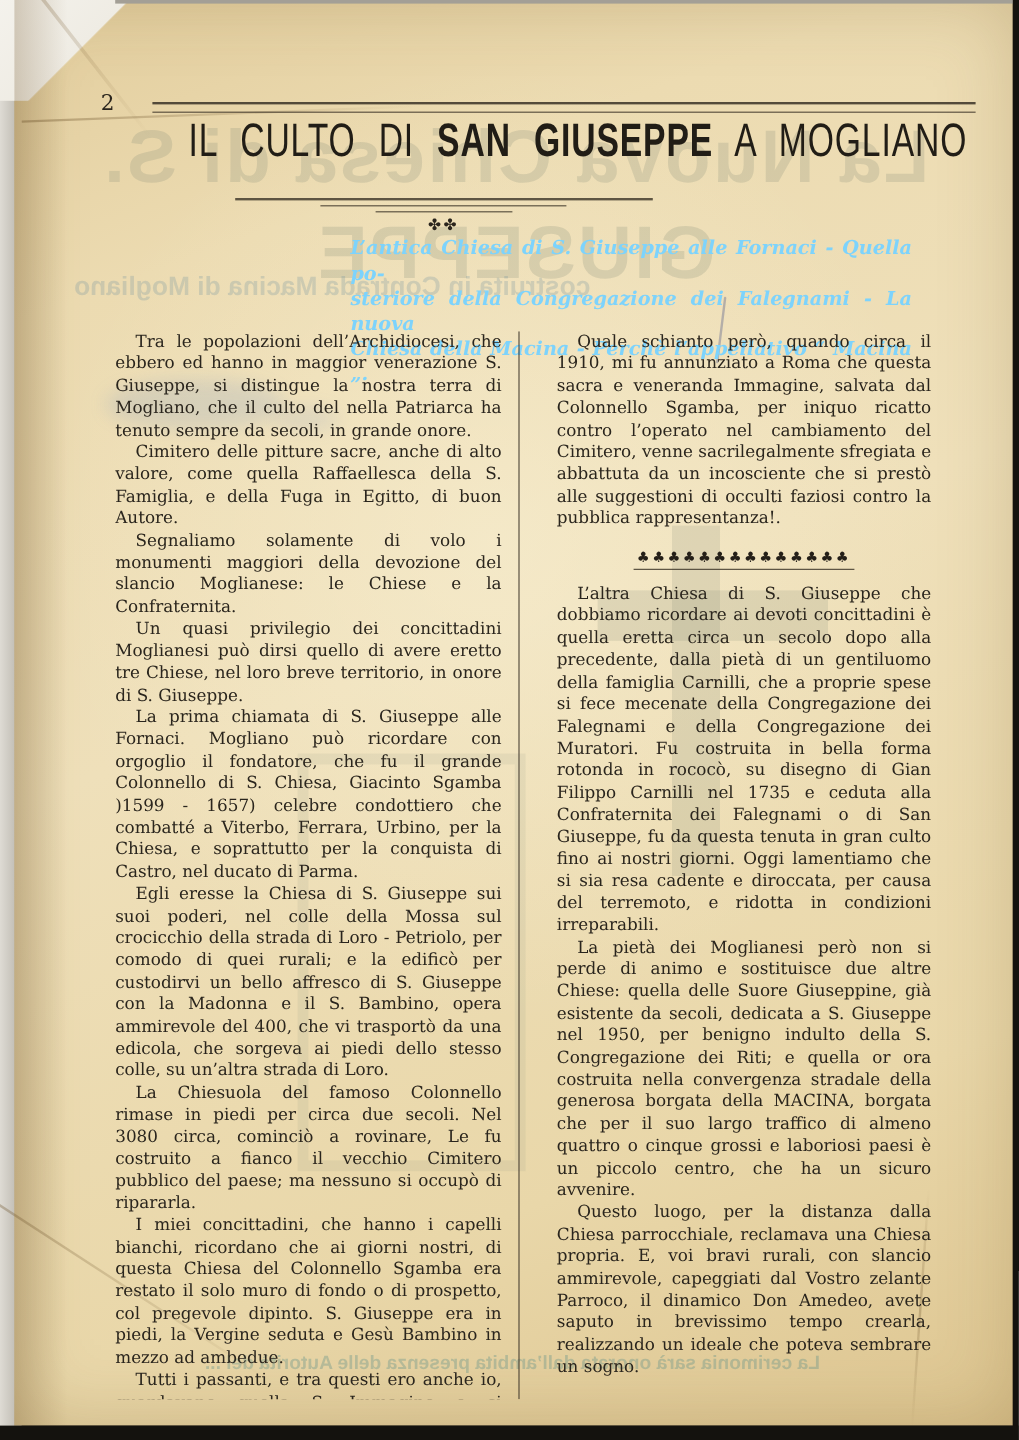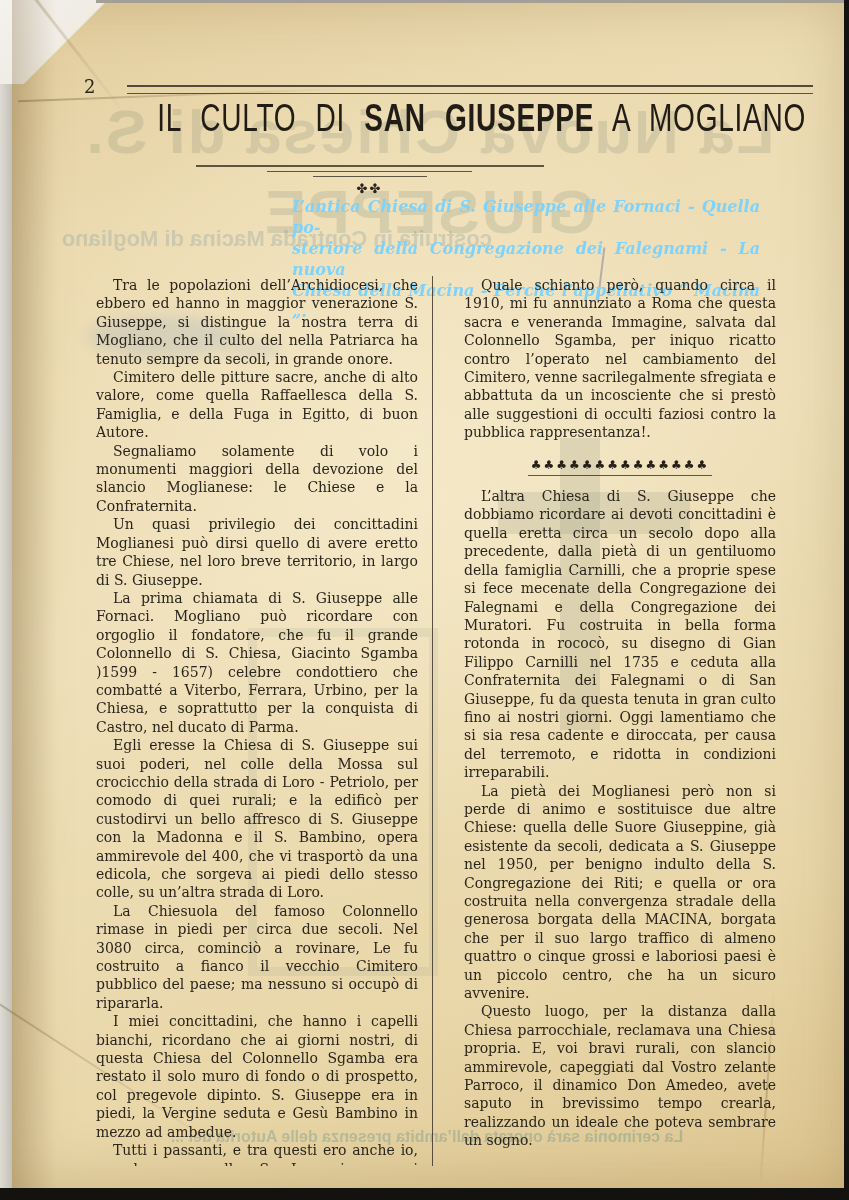--- a/index.html
+++ b/index.html
@@ -136,21 +136,21 @@
     <div class="line">L’antica Chiesa di S. Giuseppe alle Fornaci - Quella po-</div>
     <div class="line">steriore della Congregazione dei Falegnami - La nuova</div>
     <div class="line">Chiesa della Macina - Perchè l’appellativo “ Macina „.</div>
   </div>
 
   <div class="cols">
     <div class="col col-left">
       <p>Tra le popolazioni dell’Archidiocesi, che ebbero ed hanno in maggior venerazione S. Giuseppe, si distingue la nostra terra di Mogliano, che il culto del nella Patriarca ha tenuto sempre da secoli, in grande onore.</p>
       <p>Cimitero delle pitture sacre, anche di alto valore, come quella Raffaellesca della S. Famiglia, e della Fuga in Egitto, di buon Autore.</p>
       <p>Segnaliamo solamente di volo i monumenti maggiori della devozione del slancio Moglianese: le Chiese e la Confraternita.</p>
-      <p>Un quasi privilegio dei concittadini Moglianesi può dirsi quello di avere eretto tre Chiese, nel loro breve territorio, in largo di S. Giuseppe.</p>
+      <p>Un quasi privilegio dei concittadini Moglianesi può dirsi quello di avere eretto tre Chiese, nel loro breve territorio, in onore di S. Giuseppe.</p>
       <p>La prima chiamata di S. Giuseppe alle Fornaci. Mogliano può ricordare con orgoglio il fondatore, che fu il grande Colonnello di S. Chiesa, Giacinto Sgamba )1599 - 1657) celebre condottiero che combatté a Viterbo, Ferrara, Urbino, per la Chiesa, e soprattutto per la conquista di Castro, nel ducato di Parma.</p>
       <p>Egli eresse la Chiesa di S. Giuseppe sui suoi poderi, nel colle della Mossa sul crocicchio della strada di Loro - Petriolo, per comodo di quei rurali; e la edificò per custodirvi un bello affresco di S. Giuseppe con la Madonna e il S. Bambino, opera ammirevole del 400, che vi trasportò da una edicola, che sorgeva ai piedi dello stesso colle, su un’altra strada di Loro.</p>
       <p>La Chiesuola del famoso Colonnello rimase in piedi per circa due secoli. Nel 3080 circa, cominciò a rovinare, Le fu costruito a fianco il vecchio Cimitero pubblico del paese; ma nessuno si occupò di ripararla.</p>
       <p>I miei concittadini, che hanno i capelli bianchi, ricordano che ai giorni nostri, di questa Chiesa del Colonnello Sgamba era restato il solo muro di fondo o di prospetto, col pregevole dipinto. S. Giuseppe era in piedi, la Vergine seduta e Gesù Bambino in mezzo ad ambedue.</p>
       <p>Tutti i passanti, e tra questi ero anche io, guardavano quella S. Immagine e si meravigliavano della mirabile conservazione della pittura che risplendeva sempre più bella, malgrado fosse esposta, senza copertura alle intemperie, al sole ed alle pioggie.</p>
     </div>
     <div class="col col-right">
       <p>Quale schianto però, quando circa il 1910, mi fu annunziato a Roma che questa sacra e veneranda Immagine, salvata dal Colonnello Sgamba, per iniquo ricatto contro l’operato nel cambiamento del Cimitero, venne sacrilegalmente sfregiata e abbattuta da un incosciente che si prestò alle suggestioni di occulti faziosi contro la pubblica rappresentanza!.</p>
       <div class="orn-row">
         <span>♣♣♣♣♣♣♣♣♣♣♣♣♣♣</span>

